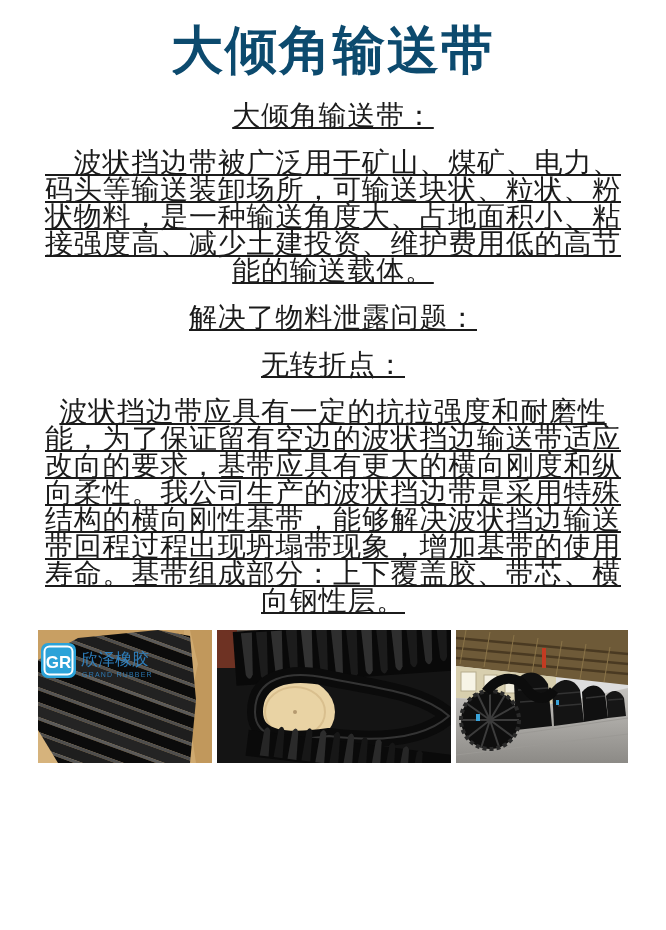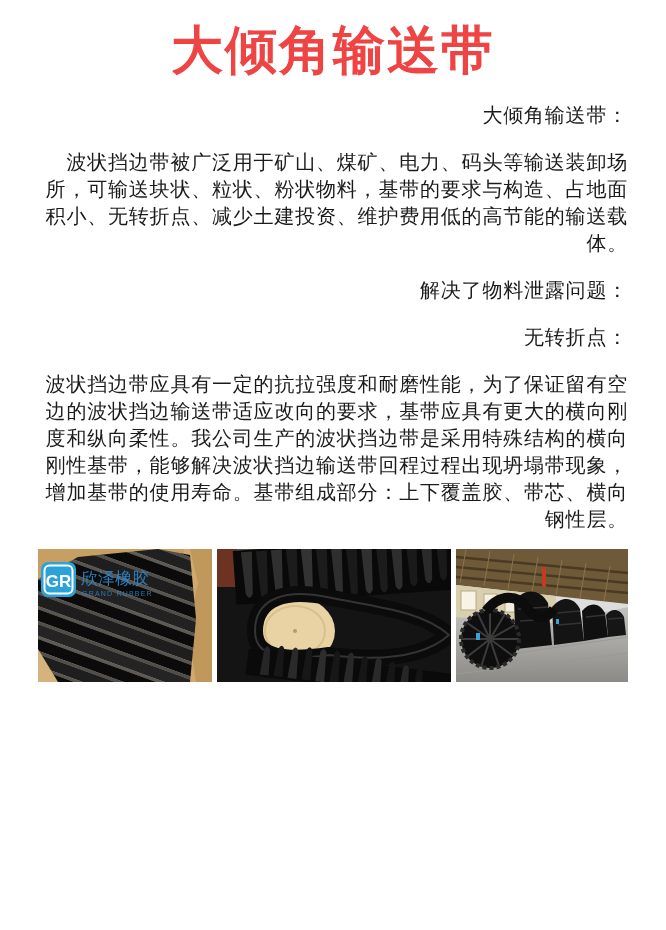--- a/index.html
+++ b/index.html
@@ -11,30 +11,31 @@
     overflow:hidden;
   }
   .page { width:666px; height:930px; background:#fff; position:relative; }
   .page-title {
     margin-top:18px;
     text-align:center;
     font-size:52px;
     line-height:64px;
     font-weight:bold;
     letter-spacing:2px;
-    color:#ef4444;
+    color:#0c4a6e;
   }
   .content {
     margin-top:20px;
     padding:0 38px;
-    font-size:20px;
+    font-size:28px;
     line-height:27px;
     letter-spacing:0.8px;
     color:#1b1b1b;
-    text-align:right;
+    text-align:center;
+    text-decoration:underline;
   }
   .content p { margin:0 0 20px 0; }
   .content p.last { margin-bottom:16px; }
   .photo-row {
     margin-top:7px;
     padding:0 38px;
     display:flex;
     gap:5px;
     border-radius:25px;
   }
@@ -46,21 +47,21 @@
 </style>
 </head>
 <body>
 
 <div class="page">
 
   <h1 class="page-title">大倾角输送带</h1>
 
   <div class="content">
     <p>大倾角输送带：</p>
-    <p>　波状挡边带被广泛用于矿山、煤矿、电力、码头等输送装卸场所，可输送块状、粒状、粉状物料，基带的要求与构造、占地面积小、无转折点、减少土建投资、维护费用低的高节能的输送载体。</p>
+    <p>　波状挡边带被广泛用于矿山、煤矿、电力、码头等输送装卸场所，可输送块状、粒状、粉状物料，是一种输送角度大、占地面积小、粘接强度高、减少土建投资、维护费用低的高节能的输送载体。</p>
     <p>解决了物料泄露问题：</p>
     <p>无转折点：</p>
     <p class="last">波状挡边带应具有一定的抗拉强度和耐磨性能，为了保证留有空边的波状挡边输送带适应改向的要求，基带应具有更大的横向刚度和纵向柔性。我公司生产的波状挡边带是采用特殊结构的横向刚性基带，能够解决波状挡边输送带回程过程出现坍塌带现象，增加基带的使用寿命。基带组成部分：上下覆盖胶、带芯、横向钢性层。</p>
   </div>
 
   <div class="photo-row">
 
     <div class="photo p1">
       <svg width="174" height="133" viewBox="0 0 174 133">
         <rect width="174" height="133" fill="#c89f63"></rect>

